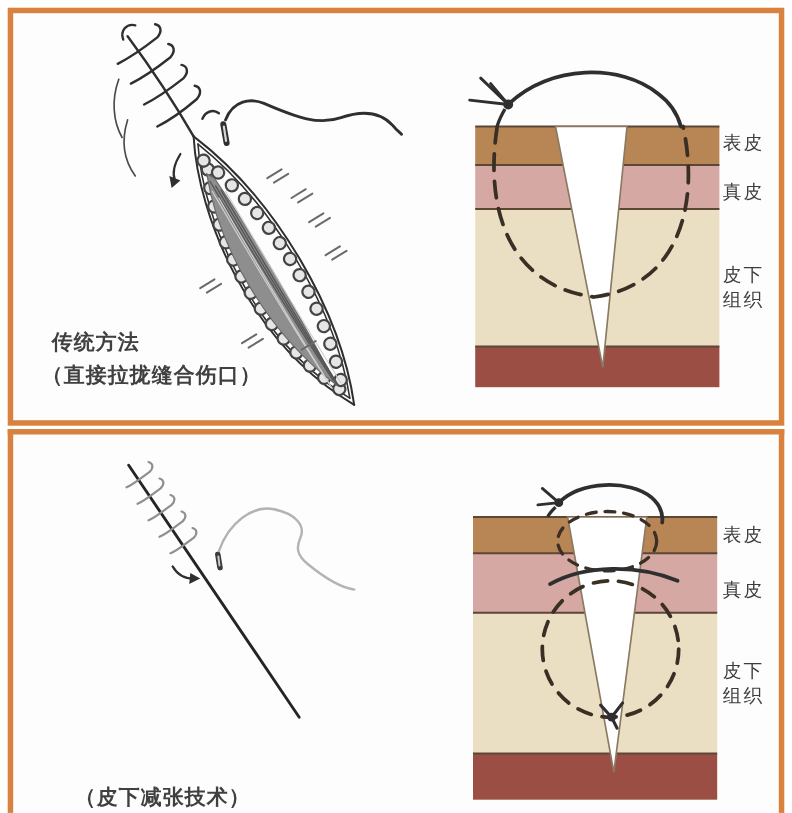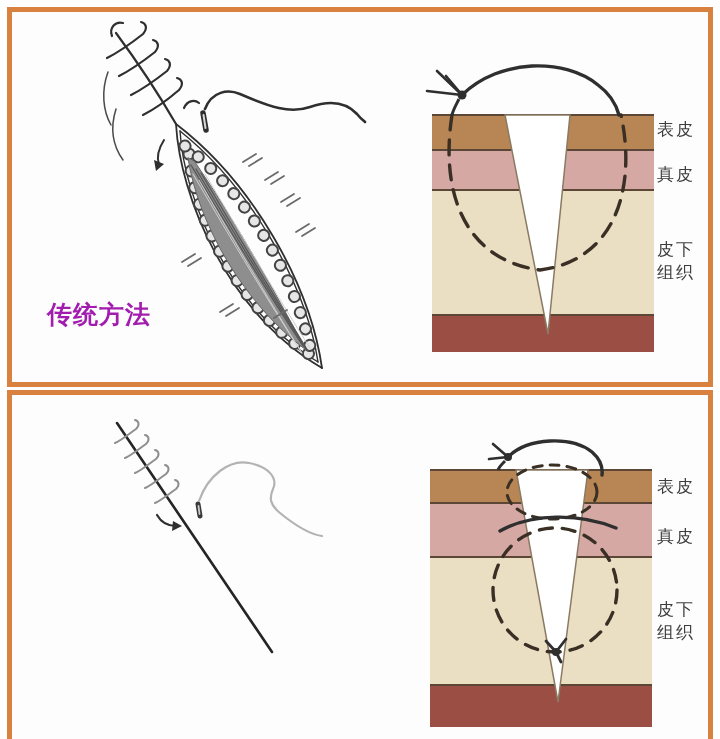--- a/index.html
+++ b/index.html
@@ -2,21 +2,21 @@
 <html><head>
 <meta charset="utf-8">
 <style>
   html,body{margin:0;padding:0;background:#ffffff;}
   body{width:720px;height:739px;overflow:hidden;font-family:"Liberation Sans","DejaVu Sans",sans-serif;}
   .frame{box-sizing:border-box;width:720px;height:739px;padding:7px 7px 0 7px;background:#ffffff;}
   .panel{position:relative;box-sizing:border-box;border:5px solid #d9823f;background:#fdfdfd;overflow:hidden;}
   .panel-1{height:380px;margin-bottom:3px;}
   .panel-2{height:349px;border-bottom:none;}
   .art{position:absolute;left:0;top:0;display:block;}
-  .caption-line{position:absolute;font-size:25px;font-weight:bold;color:#a21caf;white-space:nowrap;letter-spacing:1px;}
+  .caption-line{position:absolute;font-size:19px;font-weight:bold;color:#404040;white-space:nowrap;letter-spacing:1px;}
   .layer-label{position:absolute;font-size:17px;color:#3d3d3d;letter-spacing:2px;line-height:23px;white-space:pre-line;text-align:right;}
 </style>
 </head>
 <body>
 
 <div class="frame">
 
   <div class="panel panel-1">
     <svg class="art" width="696" height="370" viewBox="0 0 696 370">
 
@@ -89,20 +89,21 @@
         <g stroke="#2f2f2f" stroke-width="2.6" stroke-linecap="round">
           <line x1="450" y1="83" x2="425" y2="59"></line>
           <line x1="450" y1="83" x2="415" y2="79"></line>
           <line x1="450" y1="83" x2="434" y2="64"></line>
           <circle cx="450" cy="83" r="4.5" fill="#2f2f2f" stroke="none"></circle>
         </g>
       </g>
     </svg>
 
     <div class="caption-line" style="left:35px;top:286px">传统方法</div>
+    <div class="caption-line" style="left:26px;top:316px">（直接拉拢缝合伤口）</div>
 
     <div class="layer-label" style="left:645px;top:106px">表皮</div>
     <div class="layer-label" style="left:645px;top:151px">真皮</div>
     <div class="layer-label" style="left:645px;top:226px">皮下
 组织</div>
   </div>
 
   <div class="panel panel-2">
     <svg class="art" width="696" height="344" viewBox="0 0 696 344">
 
@@ -146,19 +147,20 @@
         </g>
         <g stroke="#2f2f2f" stroke-width="2.8" stroke-linecap="round">
           <line x1="534" y1="246" x2="544" y2="257"></line>
           <line x1="554" y1="244" x2="544" y2="257"></line>
           <line x1="544" y1="257" x2="549" y2="267"></line>
           <circle cx="544" cy="257" r="4" fill="#2f2f2f" stroke="none"></circle>
         </g>
       </g>
     </svg>
 
+    <div class="caption-line" style="left:56px;top:317px">（皮下减张技术）</div>
 
     <div class="layer-label" style="left:645px;top:80px">表皮</div>
     <div class="layer-label" style="left:645px;top:130px">真皮</div>
     <div class="layer-label" style="left:645px;top:203px">皮下
 组织</div>
   </div>
 </div>
 
 </body></html>

